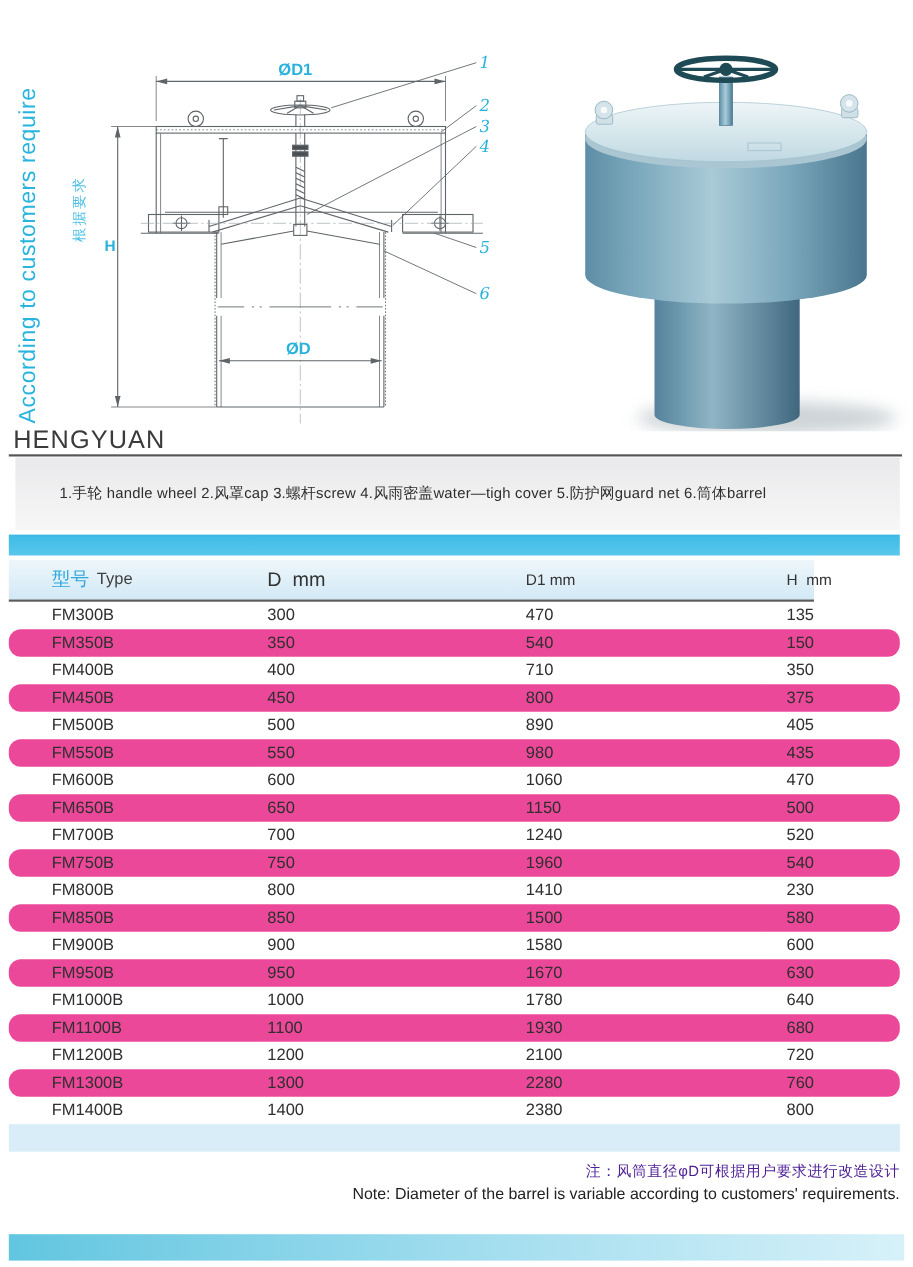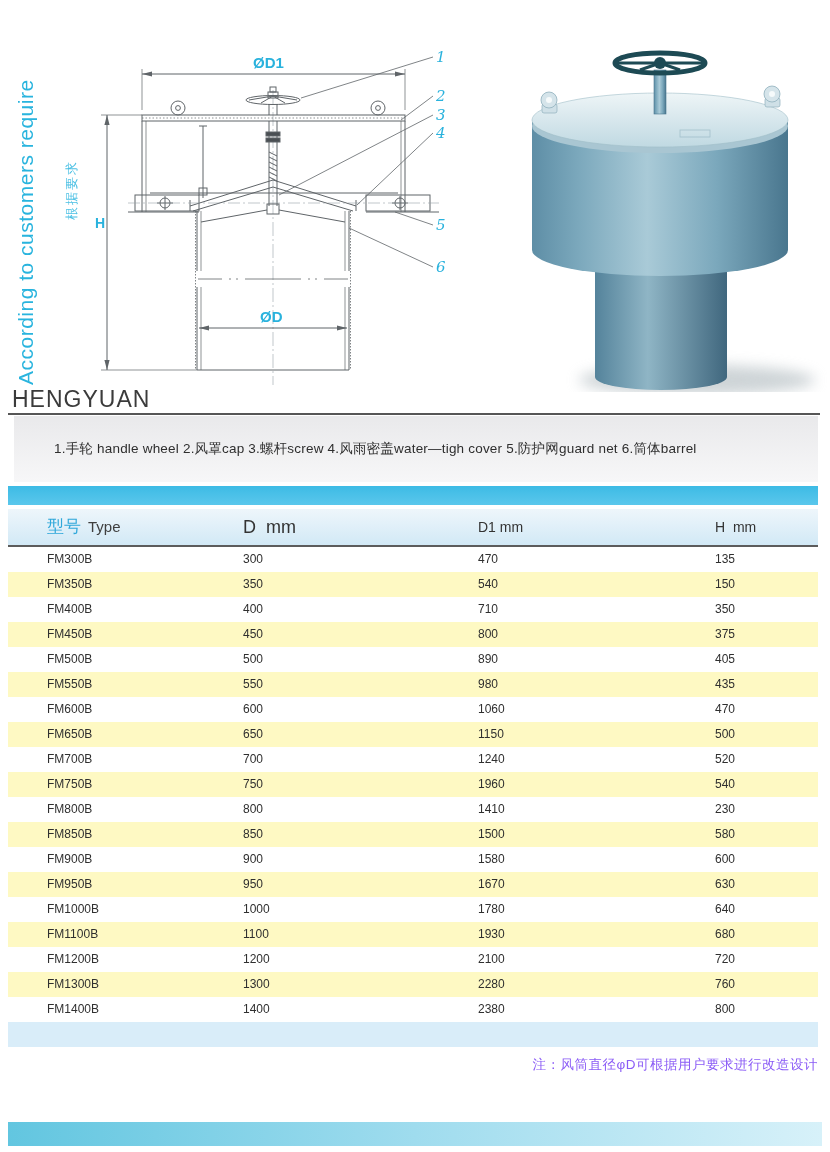--- a/index.html
+++ b/index.html
@@ -24,41 +24,41 @@
   .brand{position:absolute;left:12px;top:386px;font-size:23px;font-weight:500;
          color:#3b3b3b;letter-spacing:1px;}
   .rule{position:absolute;left:8px;top:413px;width:812px;height:2px;background:#565656;}
   .legendband{position:absolute;left:14px;top:416px;width:804px;height:66px;
          background:linear-gradient(#e9e9eb,#f7f7f8);}
   .legend{position:absolute;left:40px;top:24px;font-size:13.5px;color:#2e2e2e;letter-spacing:.2px;}
 
   
   .cyanbar{position:absolute;left:8px;top:486px;width:810px;height:19px;
          background:linear-gradient(#3dbbe5,#5ac7ec);}
-  .thead{position:absolute;left:8px;top:509px;width:810px;height:36px;
+  .thead{position:absolute;left:8px;top:509px;width:732px;height:36px;
          background:linear-gradient(#eef6fb,#d2e9f6);border-bottom:2px solid #5c5c5c;}
   .thead span{position:absolute;top:0;line-height:36px;white-space:pre;}
   .h-type-cn{left:39px;font-size:17px;color:#2fa8da;}
   .h-type-en{left:80px;font-size:15px;color:#3f3f3f;}
   .h-d {left:235px;font-size:18px;color:#333;}
   .h-d1{left:470px;font-size:14px;color:#333;}
   .h-h {left:707px;font-size:14px;color:#333;}
   .tbody{position:absolute;left:8px;top:547px;width:810px;}
-  .trow{position:relative;height:25px;line-height:25px;font-size:12px;color:#2f2f2f;text-decoration:underline;}
-  .trow.alt{background:#fef9c3;}
+  .trow{position:relative;height:25px;line-height:25px;font-size:15px;color:#2f2f2f;text-decoration:underline;}
+  .trow.alt{background:#ec4899;border-radius:11px;}
   .trow span{position:absolute;top:0;}
   .c-model{left:39px;}
   .c-d {left:235px;}
   .c-d1{left:470px;}
   .c-h {left:707px;}
   .emptyrow{position:absolute;left:8px;top:1022px;width:810px;height:25px;background:#d9edf9;}
 
   
   .notes{position:absolute;right:12px;top:1056px;text-align:right;}
-  .note-cn{font-size:13.5px;color:#8b5cf6;margin-bottom:4px;letter-spacing:.5px;}
+  .note-cn{font-size:13.5px;color:#4c1d95;margin-bottom:4px;letter-spacing:.5px;}
   .note-en{font-size:14.5px;color:#222;}
   .footerbar{position:absolute;left:8px;top:1122px;width:814px;height:24px;
          background:linear-gradient(90deg,#62c6e0,#9fdcee 50%,#d7f1f9);}
 </style>
 </head>
 <body>
 
 <div class="page">
 
   <div class="vwrap">
@@ -396,16 +396,17 @@
       <span class="c-model">FM1400B</span>
       <span class="c-d">1400</span>
       <span class="c-d1">2380</span>
       <span class="c-h">800</span>
     </div>
     </div>
   <div class="emptyrow"></div>
 
   <div class="notes">
     <div class="note-cn">注：风筒直径φD可根据用户要求进行改造设计</div>
+    <div class="note-en">Note: Diameter of the barrel is variable according to customers' requirements.</div>
   </div>
 
   <div class="footerbar"></div>
 </div>
 
 </body></html>

